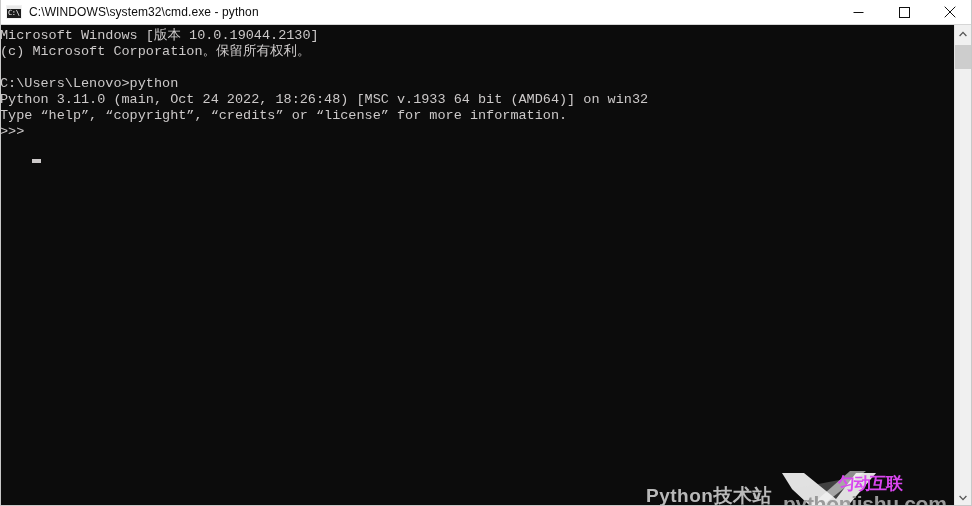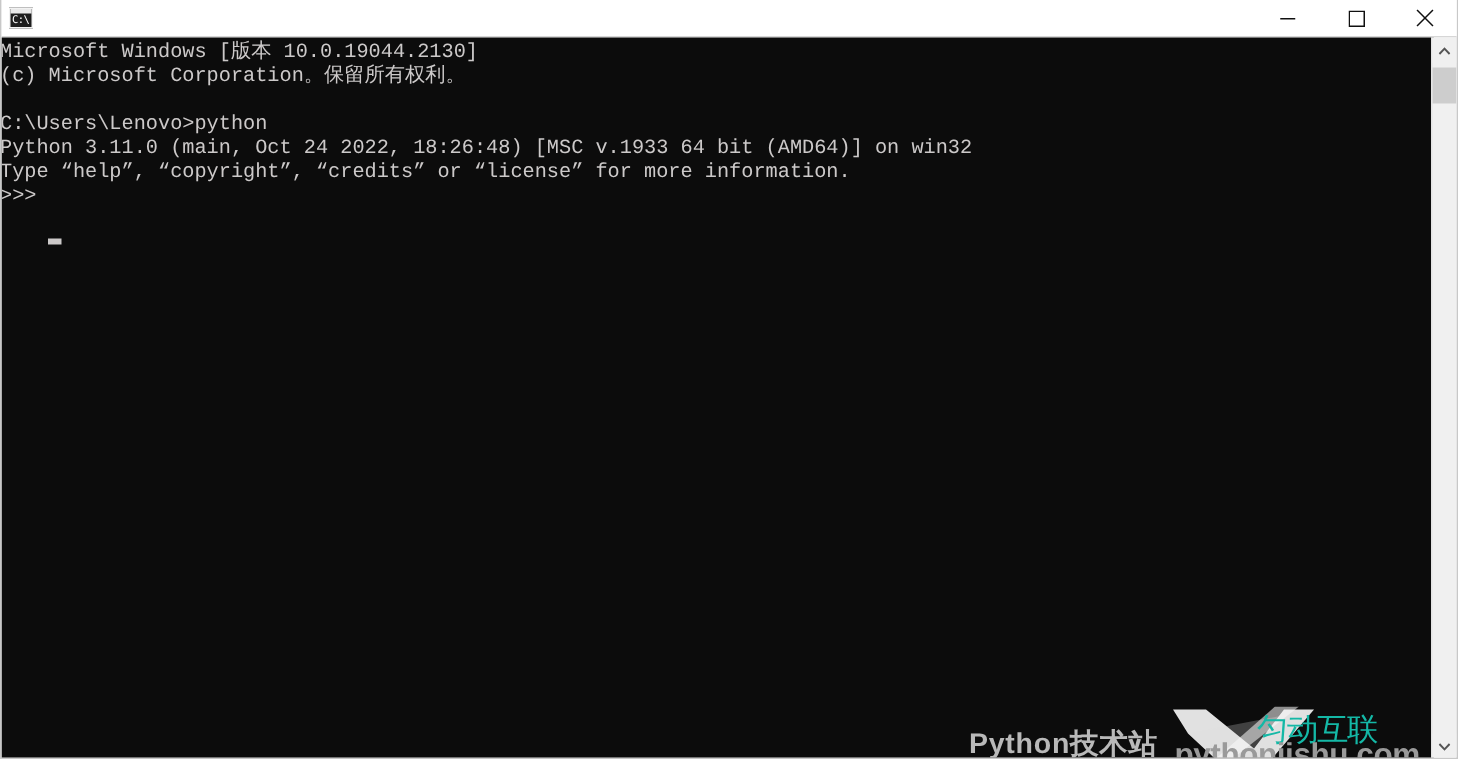--- a/index.html
+++ b/index.html
@@ -147,23 +147,23 @@
     position: absolute;
     left: 139px;
     top: -2px;
     width: 185px;
     height: 46px;
   }
   #wm-logo-cn {
     position: absolute;
     left: 58px;
     top: 1px;
-    font-size: 21px;
-    font-weight: normal;
-    color: #14b8a6;
+    font-size: 17px;
+    font-weight: bold;
+    color: #d946ef;
     white-space: nowrap;
     letter-spacing: -1px;
   }
   #wm-domain {
     position: absolute;
     left: 142px;
     top: 19px;
     font-size: 21px;
     font-weight: bold;
     color: #9a9a9a;
@@ -207,20 +207,21 @@
 <body>
 
 <div id="window">
 
   <div id="titlebar">
     <div id="app-icon">
       <div class="ic-frame"></div>
       <div class="ic-bar"></div>
       <div class="ic-txt">C:\</div>
     </div>
+    <div id="title-text">C:\WINDOWS\system32\cmd.exe - python</div>
 
     <div id="win-buttons">
       <div class="win-btn">
         <svg width="11" height="11" viewBox="0 0 11 11">
           <line x1="0.5" y1="5.5" x2="10.5" y2="5.5" stroke="#101010" stroke-width="1"></line>
         </svg>
       </div>
       <div class="win-btn">
         <svg width="11" height="11" viewBox="0 0 11 11">
           <rect x="0.5" y="0.5" width="10" height="10" fill="none" stroke="#101010" stroke-width="1"></rect>

